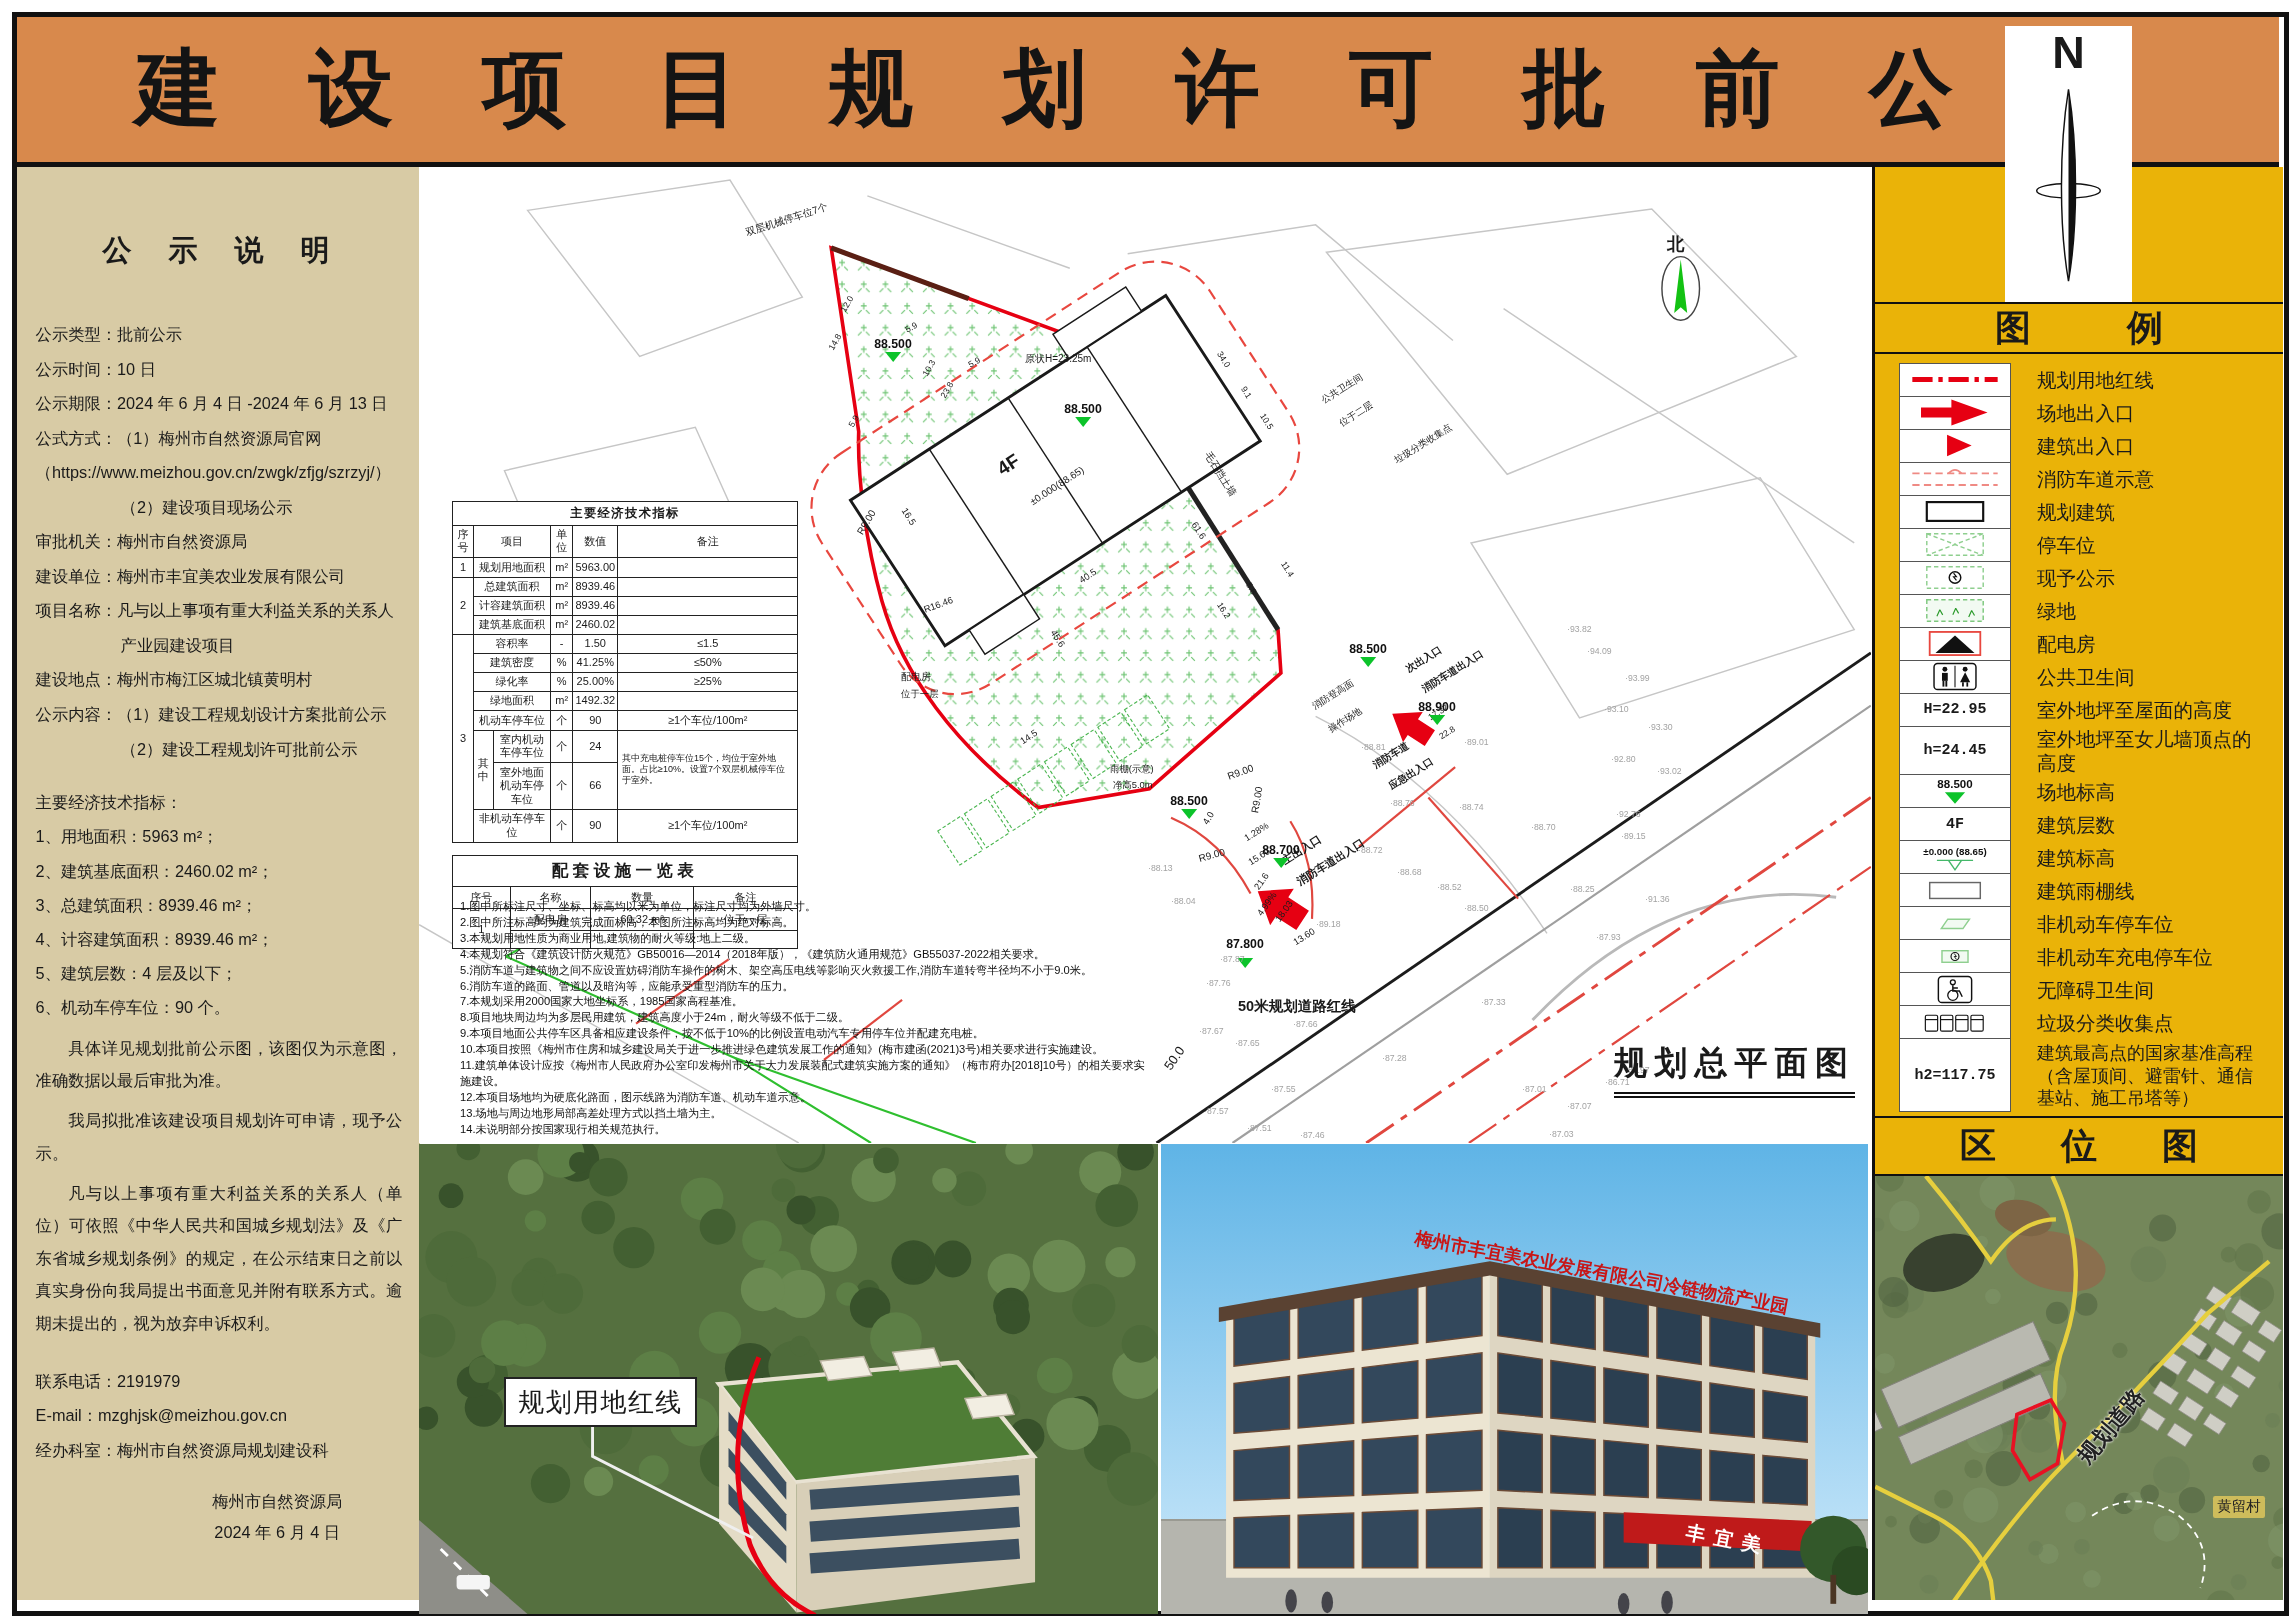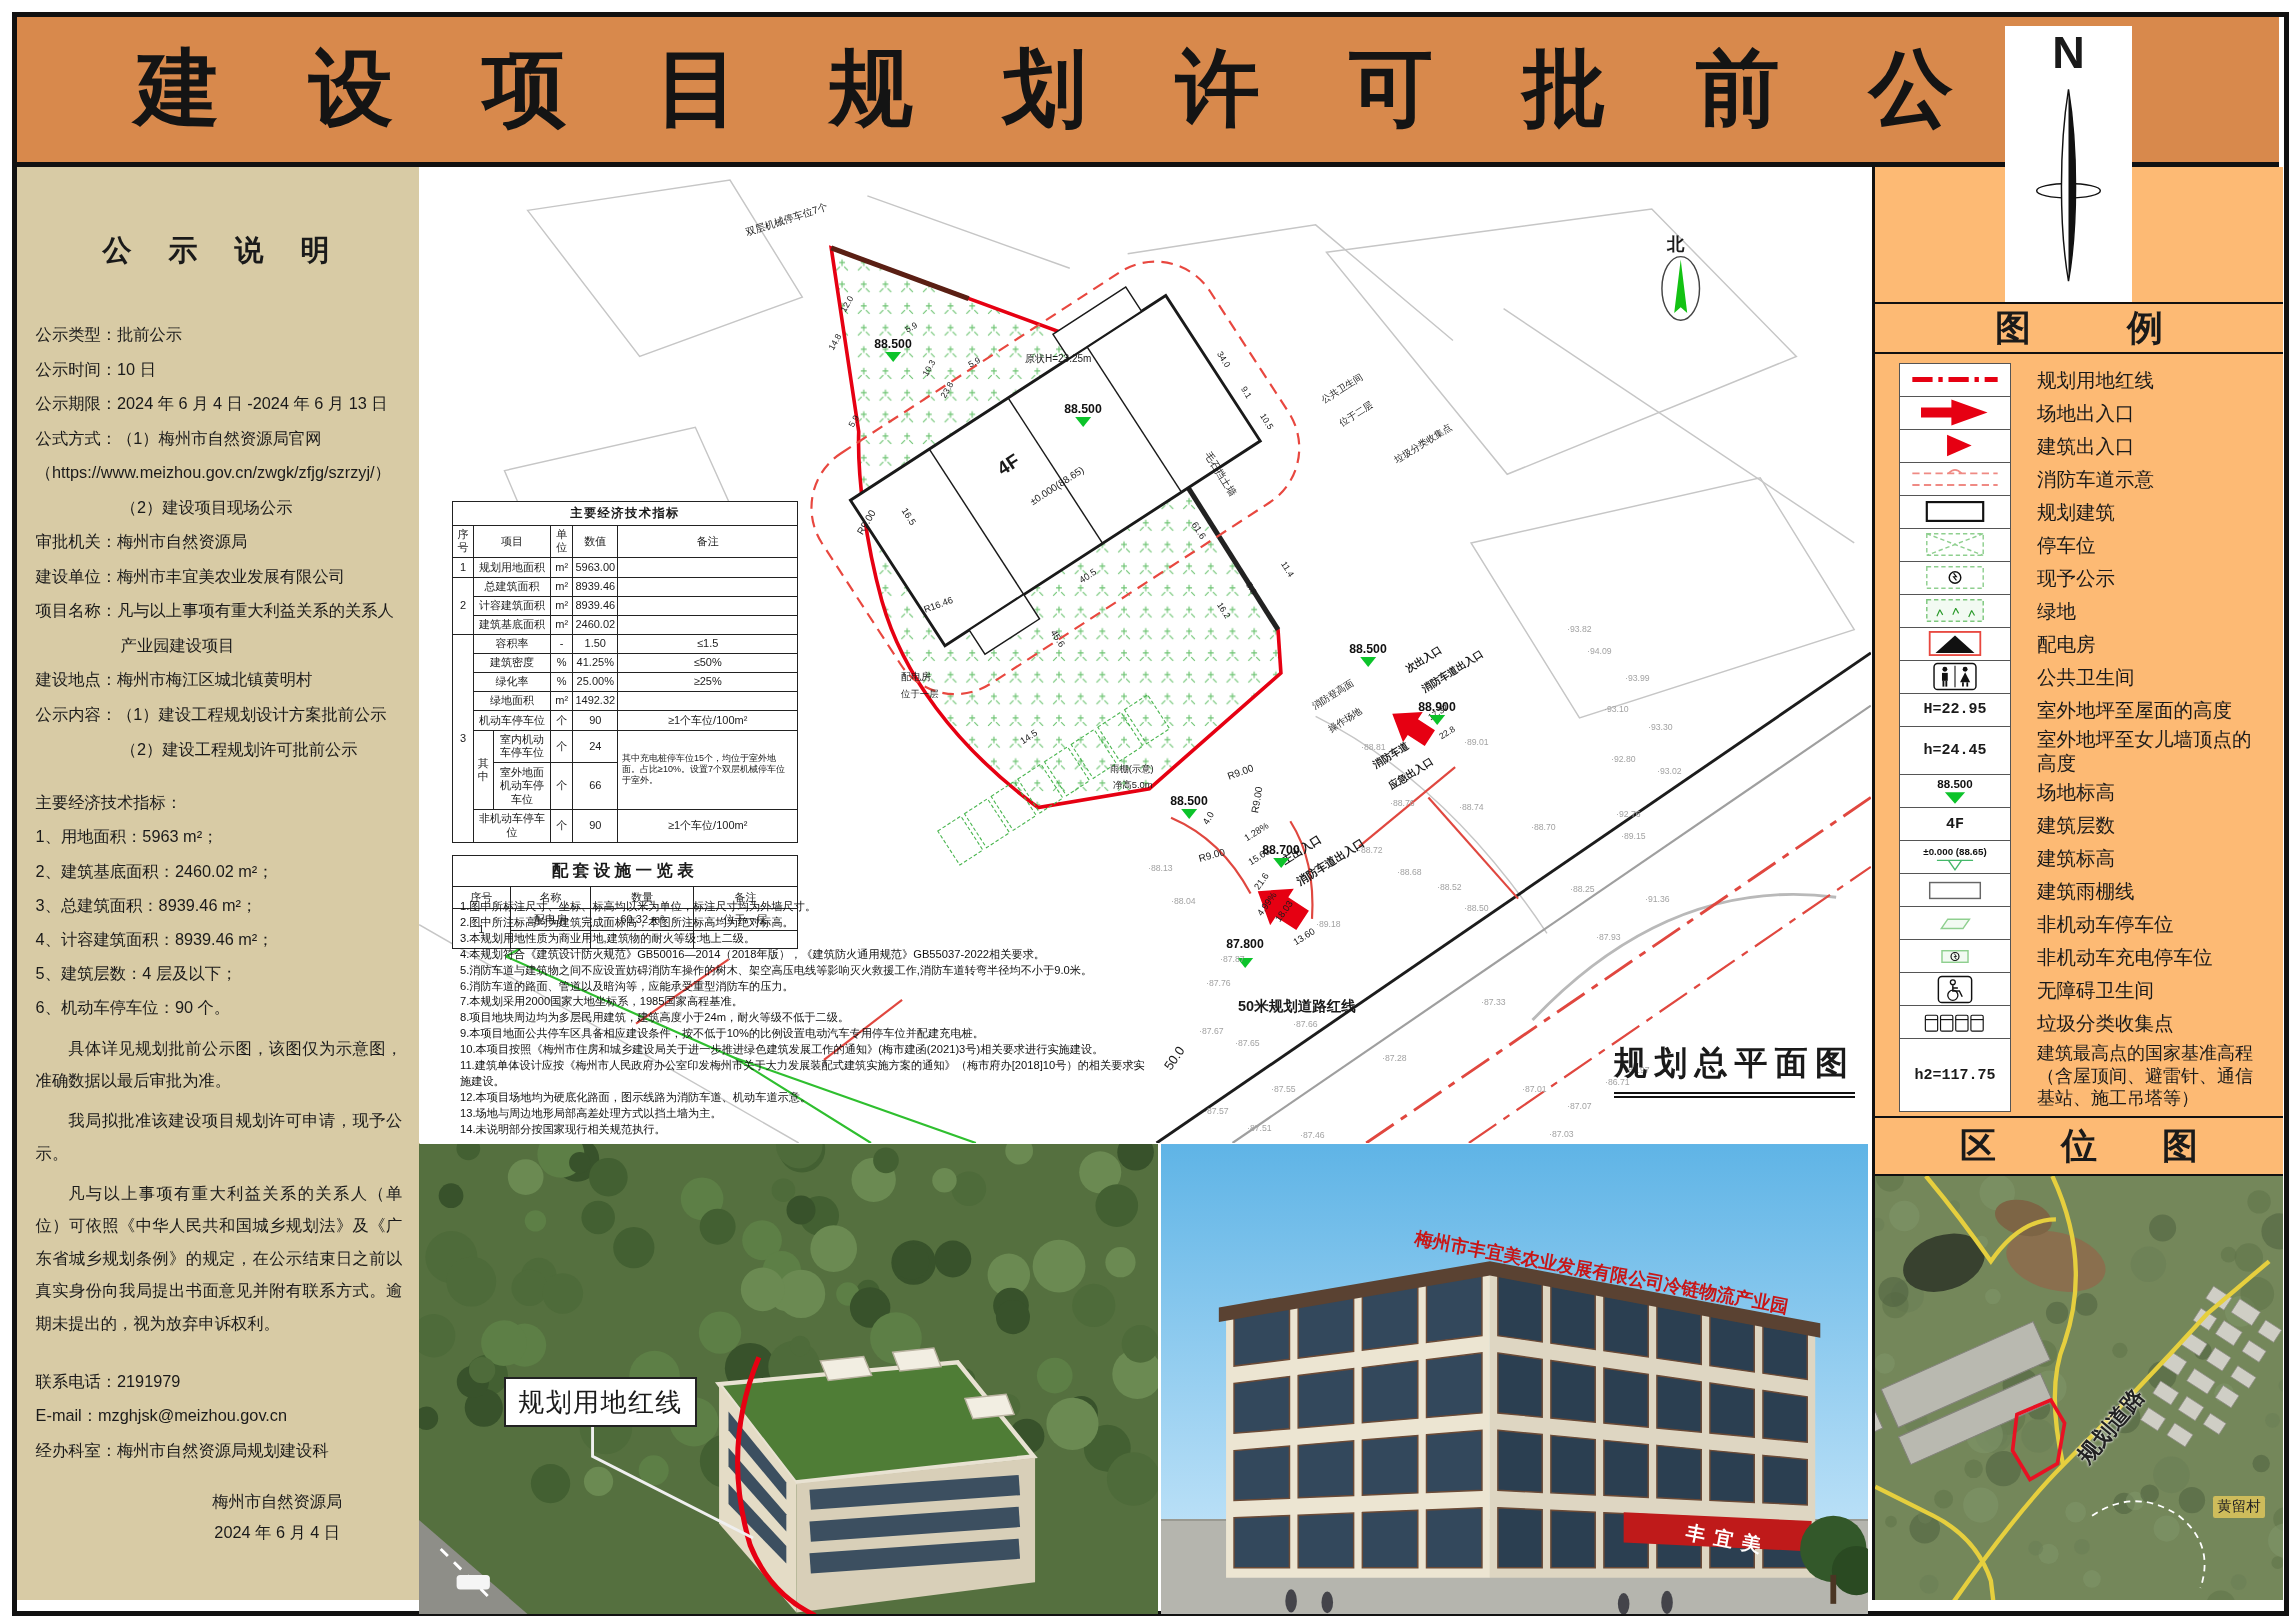--- a/index.html
+++ b/index.html
@@ -39,21 +39,21 @@
   table.tek td.grp{width:17.4px;padding:1.4px 0.7px;line-height:1.15;}
   table.tek td.small{font-size:9px;text-align:left;padding:2.2px 3.6px;}
   #facility-wrap{margin-top:11.6px;}
   table.fac{border-collapse:collapse;width:346px;background:#fff;}
   table.fac td{border:1.4px solid #222;font-size:11px;text-align:center;padding:2.9px 2.2px;}
   table.fac td.title{font-size:16.6px;font-weight:700;letter-spacing:4.3px;padding:4.3px 0;}
   
   #plan-notes{position:absolute;left:41px;top:732px;width:694px;}
   .plan-note{font-size:11.2px;line-height:1.42;color:#111;}
   
-  #right-panel{position:absolute;left:1872px;top:167px;width:411px;height:1433px;background:#fdba74;border-left:3.6px solid #111;box-sizing:border-box;display:flex;flex-direction:column;}
+  #right-panel{position:absolute;left:1872px;top:167px;width:411px;height:1433px;background:#eab308;border-left:3.6px solid #111;box-sizing:border-box;display:flex;flex-direction:column;}
   #rp-compass-sec{height:135px;border-bottom:2.9px solid #111;flex:none;}
   #legend-title{height:48px;border-bottom:2.9px solid #111;flex:none;display:flex;align-items:center;justify-content:center;font-size:36px;font-weight:700;letter-spacing:43px;text-indent:43px;}
   #legend-list{flex:none;padding:10px 0 4.3px 0;}
   .legend-row{display:flex;align-items:center;min-height:33px;}
   .legend-sym{width:110px;margin-left:24px;border:1.4px solid #555;margin-top:-1.4px;align-self:stretch;display:flex;align-items:center;justify-content:center;background:#fff;}
   .legend-sym svg{display:block;}
   .sym-text{font-size:15px;font-weight:700;font-family:"Liberation Mono","DejaVu Sans Mono",monospace;}
   .legend-label{margin-left:26px;font-size:19.5px;width:224px;line-height:1.25;}
   .legend-row.tall{min-height:72px;}
   .legend-row.tall .legend-label{font-size:18px;}

